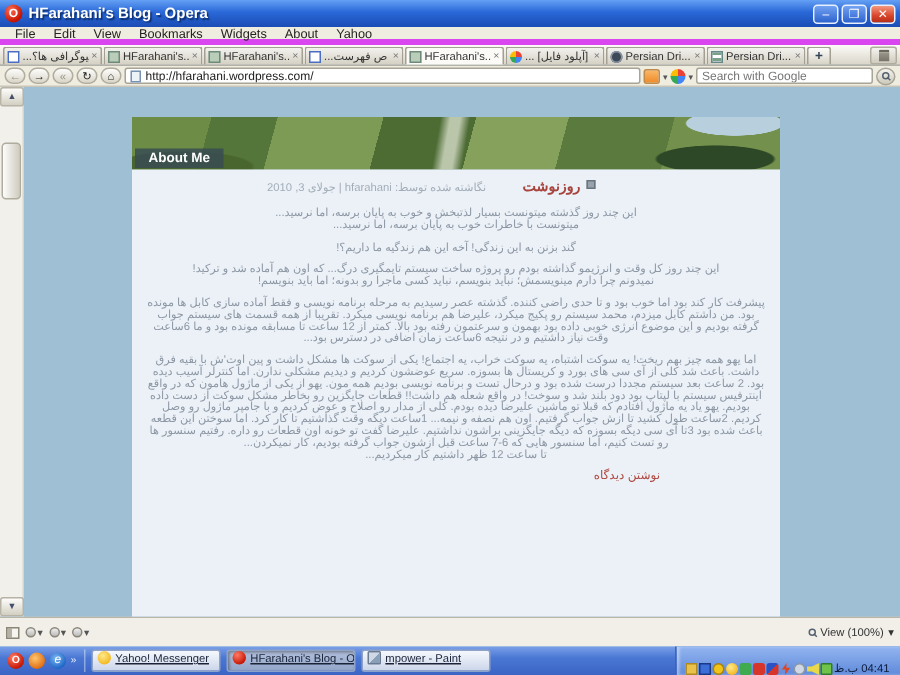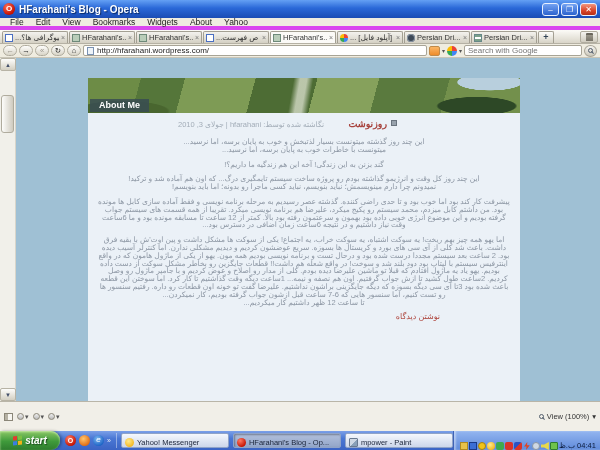--- a/index.html
+++ b/index.html
@@ -70,38 +70,38 @@
 
   .post-area { position:absolute; top:39px; left:0; width:432px; bottom:0; background:#ebf1f7; }
   .post-title { position:absolute; top:5px; right:133px; color:#a8443e; font-size:9.5px; font-weight:bold; direction:rtl; }
   .title-bullet { position:absolute; top:7px; right:123px; width:6px; height:6px; background:#98a2ac; border:1px solid #6a747e; }
   .post-byline { position:absolute; top:7px; left:90px; color:#a3adb8; font-size:7.5px; direction:rtl; white-space:nowrap; }
   .post-body { position:absolute; top:25px; left:10px; right:10px; direction:rtl; text-align:center; font-size:7.5px; line-height:1.04; color:#8d97a4; }
   .post-body p { margin-bottom:7px; white-space:pre-line; }
   .comment-link { direction:rtl; text-align:right; margin-right:70px; margin-top:2px; color:#b04a42; font-size:8px; }
 
   
-  .statusbar { height:30px; flex:none; background:#f1efe8; border-top:1px solid #b9b5a8; display:flex; align-items:center; gap:4px; padding:0 4px; font-size:7.5px; color:#444; }
+  .statusbar { height:20px; flex:none; background:#f1efe8; border-top:1px solid #b9b5a8; display:flex; align-items:center; gap:4px; padding:0 4px; font-size:7.5px; color:#444; }
   .panel-toggle { width:9px; height:8px; border:1px solid #8a8678; background:linear-gradient(90deg,#b5b1a4 0 3px,#f6f5f0 3px); }
   .status-btn { display:flex; align-items:center; gap:1px; font-size:7px; color:#555; }
   .status-dot { width:7px; height:7px; border-radius:50%; border:1px solid #8a8678; background:linear-gradient(#eee,#bbb); }
   .view-ctrl { margin-left:auto; display:flex; align-items:center; gap:3px; font-size:7.5px; color:#333; }
 
   
   .taskbar { height:19px; flex:none; background:linear-gradient(#7ba0e8,#4a77d4 40%,#3b64c4); display:flex; align-items:center; }
   .start-btn { height:19px; width:60px; flex:none; background:linear-gradient(#8cc866,#3f9a3b 55%,#2f7d2e); border-radius:0 9px 9px 0; display:flex; align-items:center; justify-content:center; gap:3px; color:#fff; font-weight:bold; font-style:italic; font-size:10px; text-shadow:1px 1px 1px #1d4d1d; box-shadow:inset 0 1px 2px #c2e6a4, 2px 0 3px rgba(0,0,0,.3); }
   .flag { width:9px; height:9px; display:grid; grid-template-columns:1fr 1fr; grid-template-rows:1fr 1fr; gap:1px; transform:skewY(-6deg); }
   .flag i { display:block; } .f1{background:#e33b2e;} .f2{background:#7bc143;} .f3{background:#3b7de0;} .f4{background:#f2b318;}
   .quicklaunch { display:flex; align-items:center; gap:3px; padding:0 5px; border-right:1px solid rgba(255,255,255,.4); height:15px; }
   .ql { width:11px; height:11px; border-radius:50%; flex:none; }
   .ql.op { background:radial-gradient(circle at 35% 30%,#ff7a64,#c41200 75%); color:#fff; font-size:7px; text-align:center; line-height:11px; font-weight:bold; }
   .ql.fx { background:radial-gradient(circle at 40% 35%,#ffc66e,#e06a10 75%); }
   .ql.ie { background:radial-gradient(circle at 40% 35%,#7db8f2,#1a62c4 75%); color:#fff; font-size:8px; text-align:center; line-height:10px; font-style:italic; }
   .ql-chev { color:#e4ecfa; font-size:7px; }
-  .task-btn { height:15px; width:108px; margin-left:4px; border-radius:2px; background:linear-gradient(#f5f8fd,#ccd6ea); border:1px solid #8fa3c8; display:flex; align-items:flex-end; gap:3px; padding:0 3px; font-size:7.5px; color:#1a2338; overflow:hidden; white-space:nowrap; flex:none; }
+  .task-btn { height:15px; width:86px; margin-left:4px; border-radius:2px; background:linear-gradient(#f5f8fd,#ccd6ea); border:1px solid #8fa3c8; display:flex; align-items:flex-start; gap:3px; padding:0 3px; font-size:7.5px; color:#1a2338; overflow:hidden; white-space:nowrap; flex:none;text-decoration:underline; }
   .task-btn.active { background:linear-gradient(#b2c0dc,#93a6c9); box-shadow:inset 1px 1px 2px rgba(0,0,0,.35); }
   .ticon { width:9px; height:9px; flex:none; border-radius:50%; }
   .ticon.smiley { background:radial-gradient(circle at 40% 35%,#ffe98a,#f2b318 80%); }
   .ticon.opera { background:radial-gradient(circle at 35% 30%,#ff7a64,#c41200 75%); }
   .ticon.paint { border-radius:1px; background:linear-gradient(135deg,#cfd8e4 50%,#8aa0b8 50%); border:1px solid #6a7a90; }
   .tray { margin-left:auto; height:19px; display:flex; align-items:flex-end; gap:1px; padding:0 5px 0 6px; background:linear-gradient(#93b5f0,#5f8ada); border-left:1px solid #3f63b5; box-shadow:inset 2px 0 2px rgba(255,255,255,.4); }
   .tri { width:8px; height:8px; flex:none; }
   .tri.folder { background:#e8c24a; border:1px solid #b08a20; }
   .tri.display { background:#3b6ed6; border:1px solid #1a3a88; }
   .tri.warn { border-radius:50%; background:#f2c318; border:1px solid #a8820a; }
@@ -253,29 +253,20 @@
         <span>▾</span>
       </span>
     <span class="view-ctrl">
       <span class="mag"></span>
       <span>View (100%)</span>
       <span>▾</span>
     </span>
   </div>
 
   <div class="taskbar">
-    <div class="start-btn">
-      <span class="flag">
-          <i class="f1"></i>
-          <i class="f2"></i>
-          <i class="f3"></i>
-          <i class="f4"></i>
-        </span>
-      <span>start</span>
-    </div>
     <div class="quicklaunch">
       <span class="ql op">O</span>
       <span class="ql fx"></span>
       <span class="ql ie">e</span>
       <span class="ql-chev">»</span>
     </div>
     <div class="task-btn">
       <span class="ticon smiley"></span>
       <span>Yahoo! Messenger</span>
     </div>

